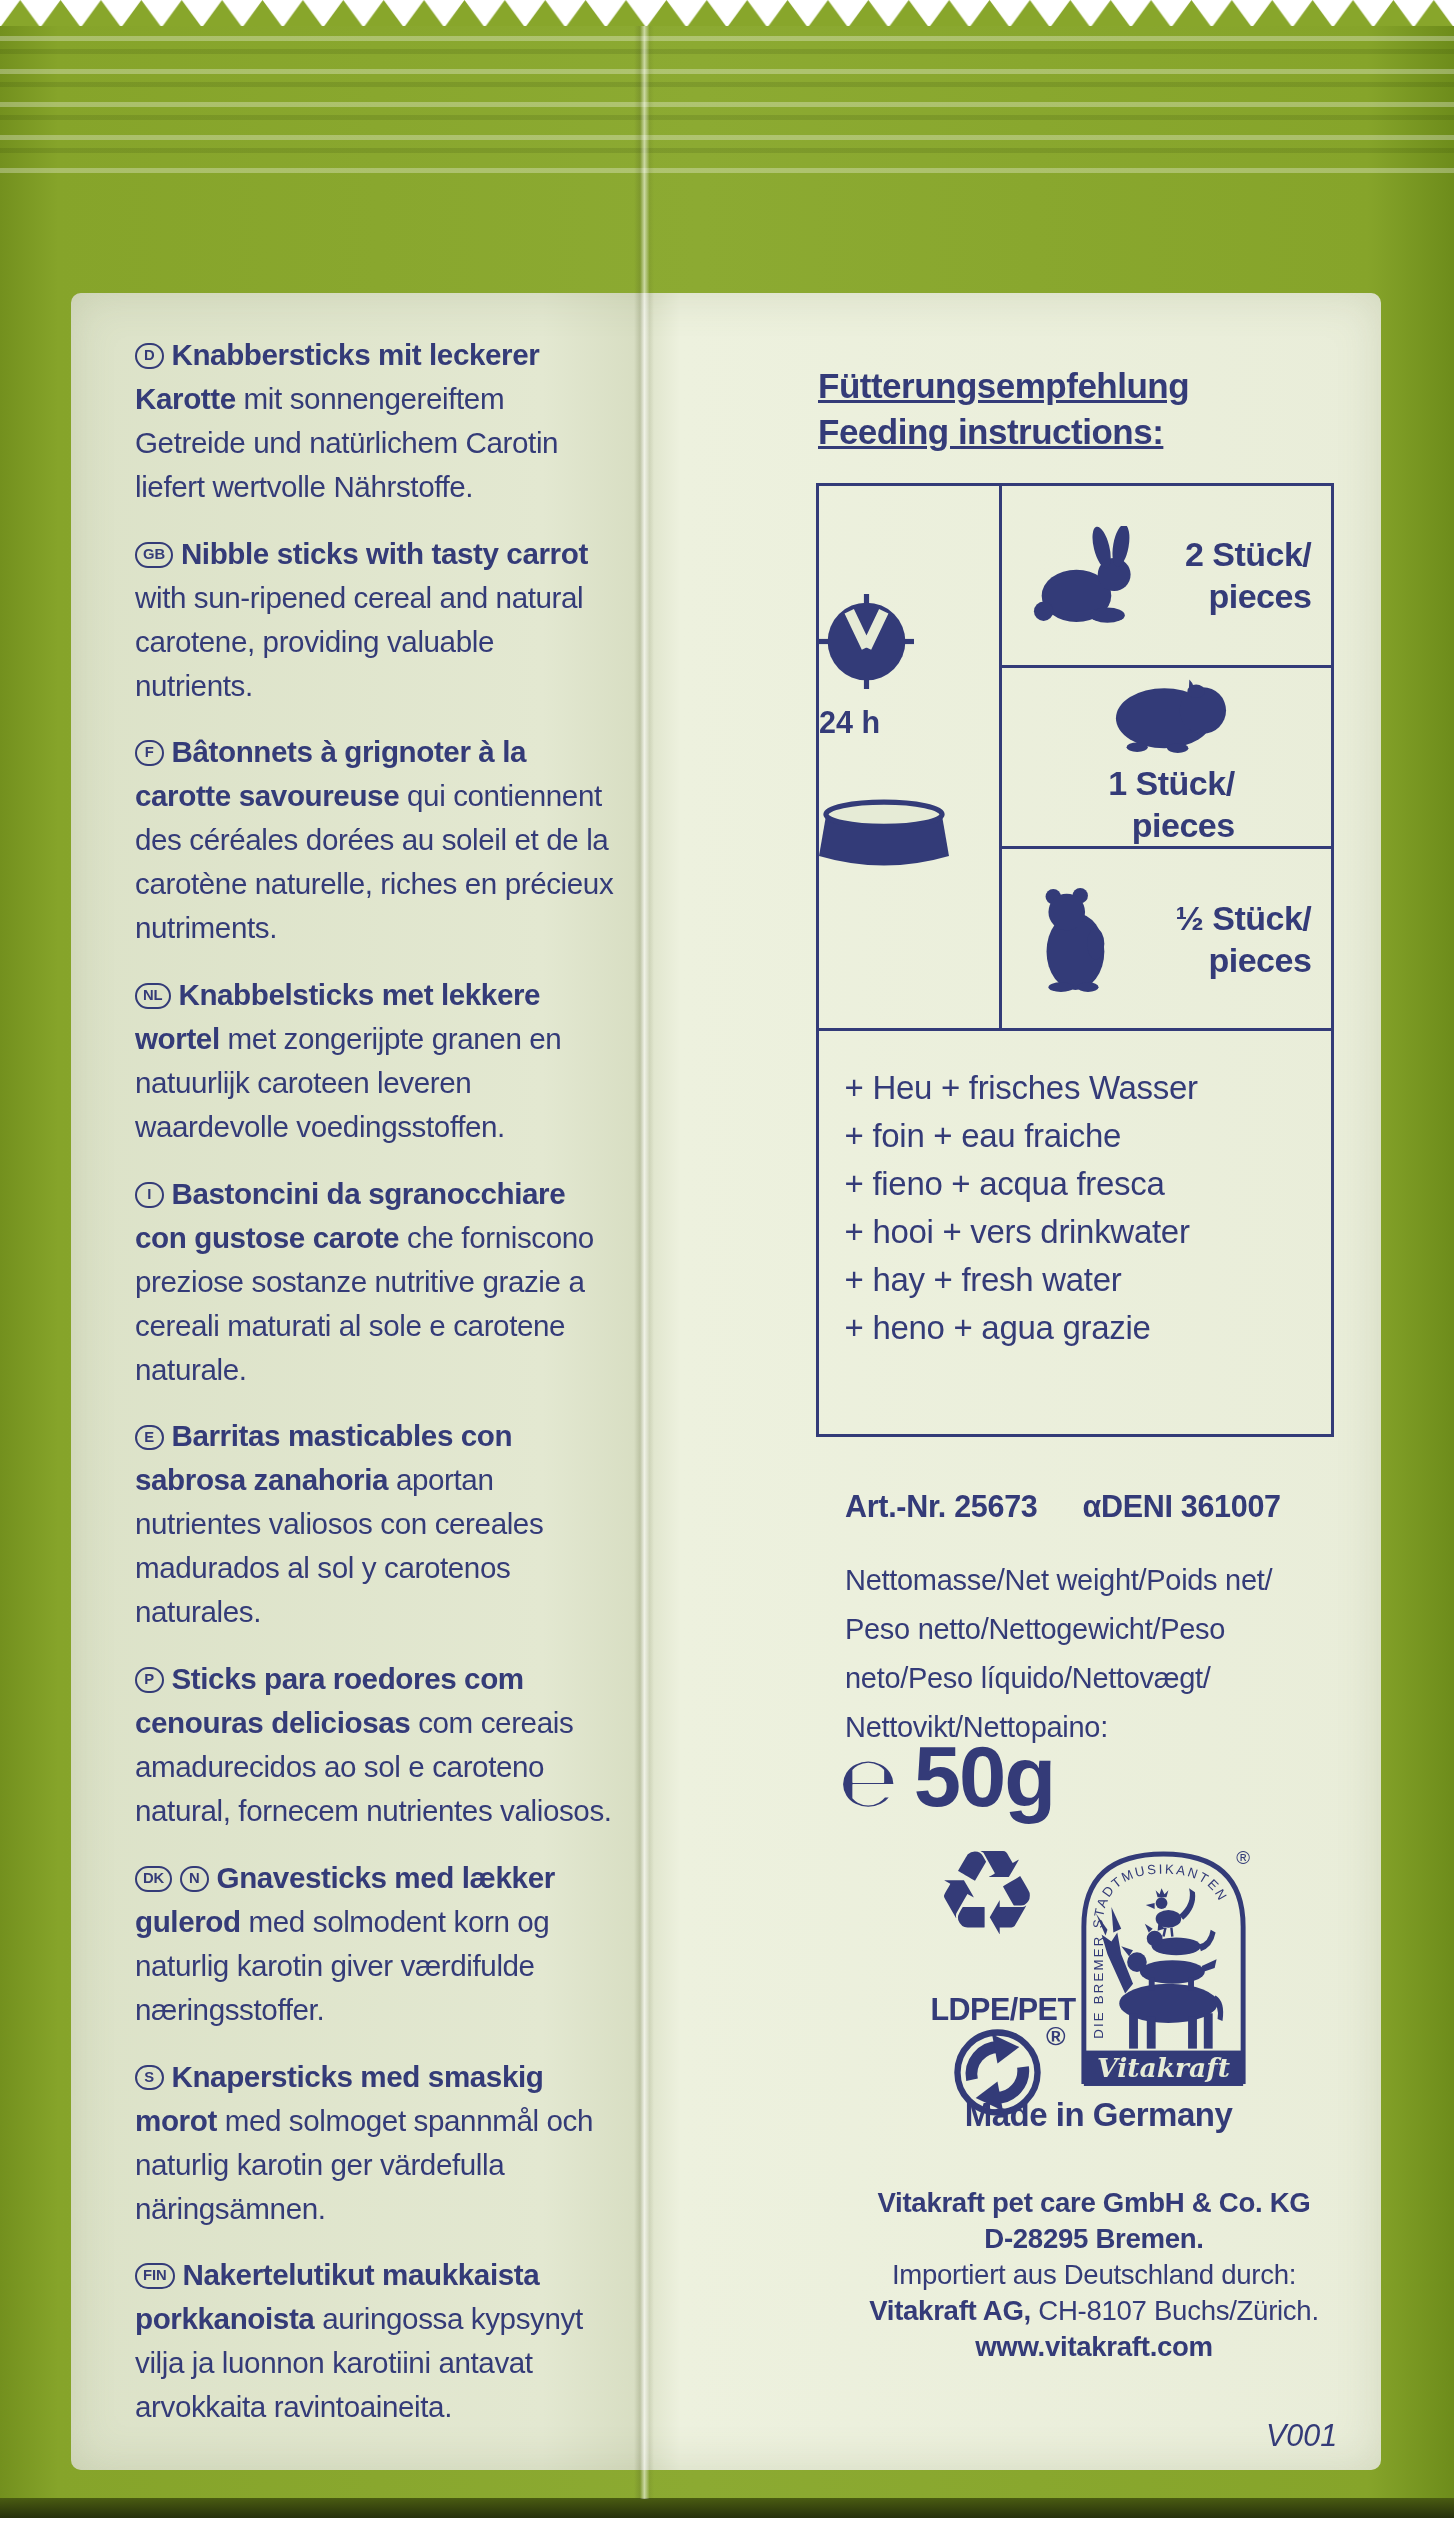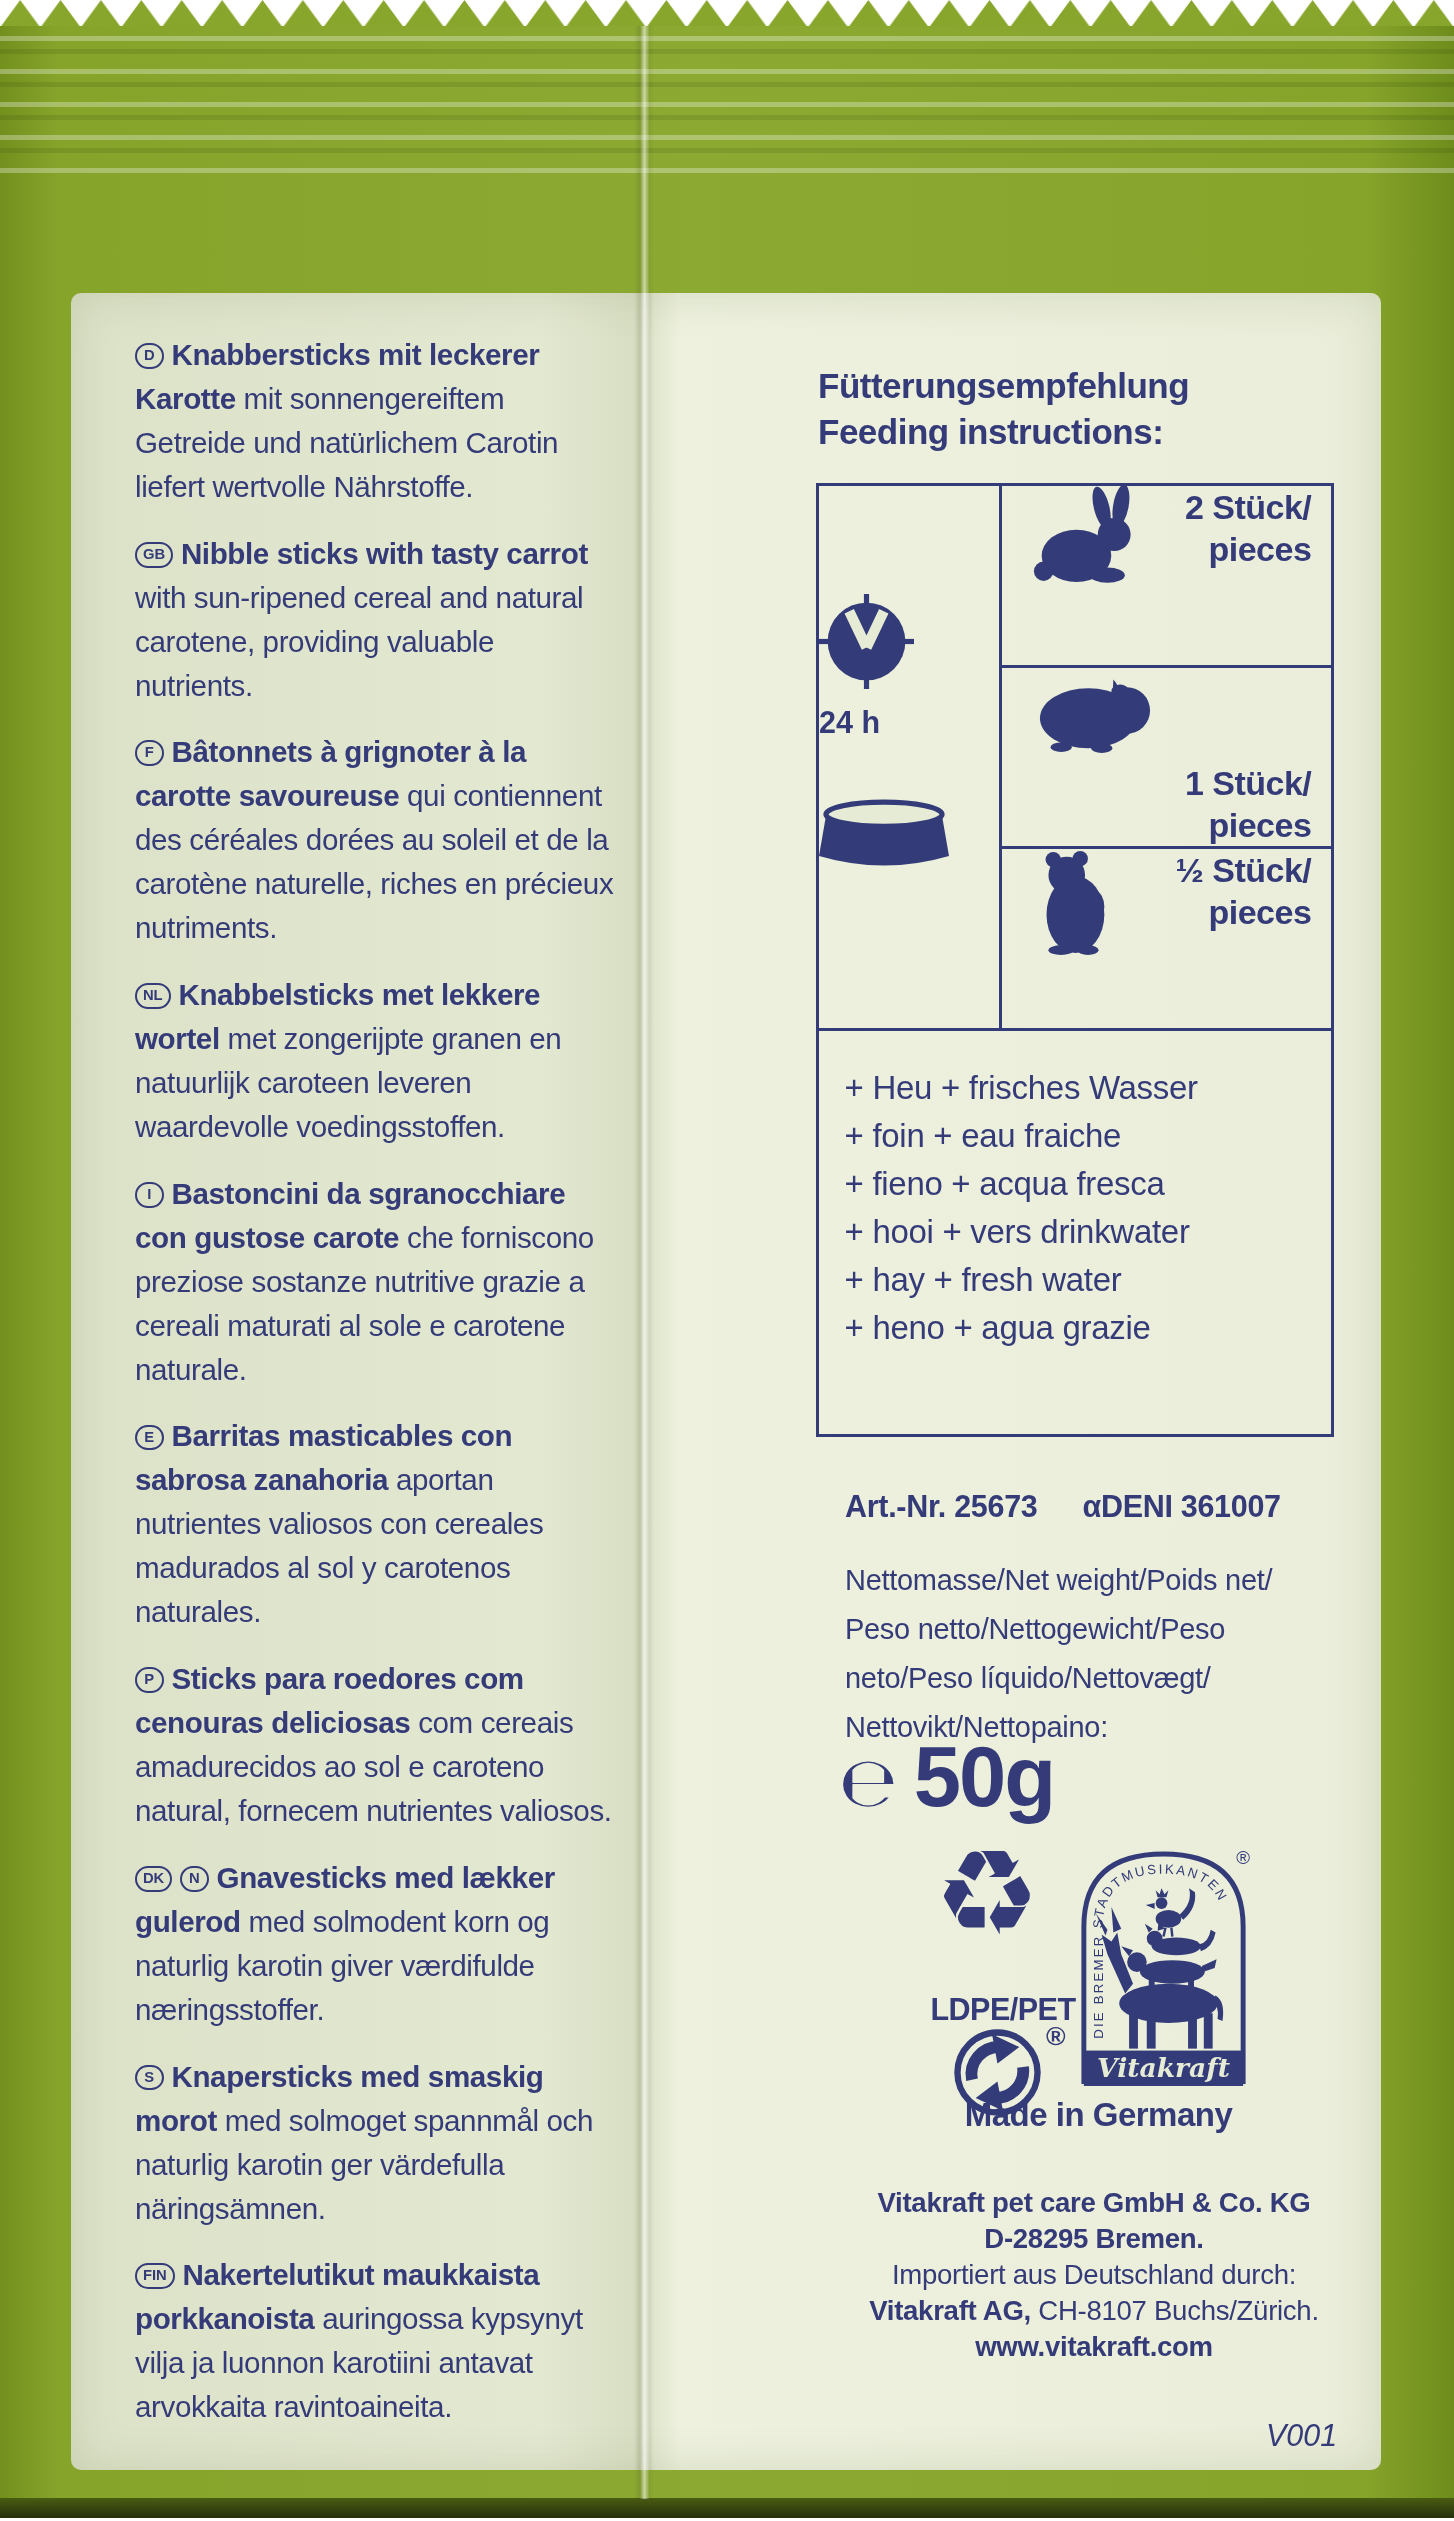--- a/index.html
+++ b/index.html
@@ -27,30 +27,30 @@
   .col-left{position:absolute;left:135px;top:333px;width:479px;z-index:6;
     font-size:29.6px;line-height:44px;letter-spacing:-0.4px;}
   .para{margin-bottom:22.7px;}
   .lead{font-weight:bold;}
   .badge{display:inline-block;border:2.5px solid #343b78;border-radius:984px;
     font-size:14.8px;font-weight:bold;line-height:19.7px;padding:1px 5.9px;margin-right:7.9px;
     position:relative;top:-4.9px;text-align:center;min-width:12.8px;letter-spacing:0;}
 
   
   .feed-head{position:absolute;left:818px;top:363px;z-index:6;font-size:35px;font-weight:bold;
-    line-height:46px;letter-spacing:-0.5px;}
+    line-height:46px;letter-spacing:-0.5px;text-decoration:underline;}
   .ftable{position:absolute;left:816px;top:483px;width:518px;height:954px;z-index:6;
     border:3.9px solid #333b78;box-sizing:border-box;display:grid;
     grid-template-columns:183px 1fr;grid-template-rows:542px 1fr;}
   .cell-time{border-right:3.9px solid #333b78;display:flex;flex-direction:column;align-items:flex-start;
     padding-top:108px;box-sizing:border-box;}
   .time-label{font-size:30.5px;font-weight:bold;margin-top:15.8px;}
   .bowl-wrap{margin-top:55px;}
   .rows{display:flex;flex-direction:column;}
-  .frow{flex:1;display:flex;justify-content:space-between;
+  .frow{flex:1;display:flex;align-items:center;justify-content:space-between;
     padding:0 19.7px 0 29.6px;box-sizing:border-box;}
   .frow.mid{border-top:3.9px solid #333b78;border-bottom:3.9px solid #333b78;flex-direction:column;}
   .amount{text-align:right;font-weight:bold;font-size:34px;line-height:42px;letter-spacing:-0.5px;}
   .extras{grid-column:1/3;border-top:3.9px solid #333b78;padding:33px 0 0 25.6px;box-sizing:border-box;
     font-size:33px;line-height:48px;letter-spacing:-0.3px;}
 
   .artline{position:absolute;left:845px;top:1489px;z-index:6;font-size:30.5px;font-weight:bold;letter-spacing:-0.3px;}
   .artline .batch{margin-left:45px;}
   .netw{position:absolute;left:845px;top:1556px;z-index:6;font-size:29px;line-height:49px;
     white-space:pre-line;letter-spacing:-0.3px;}

